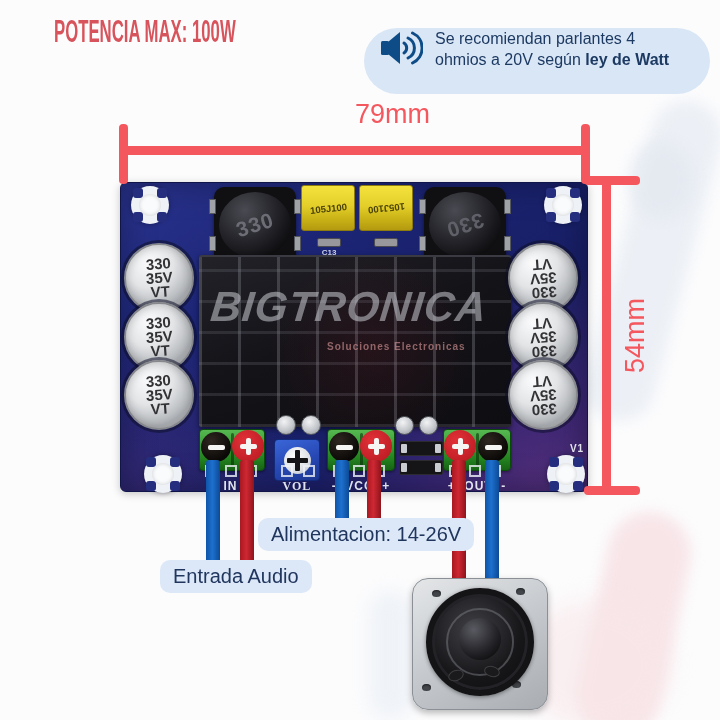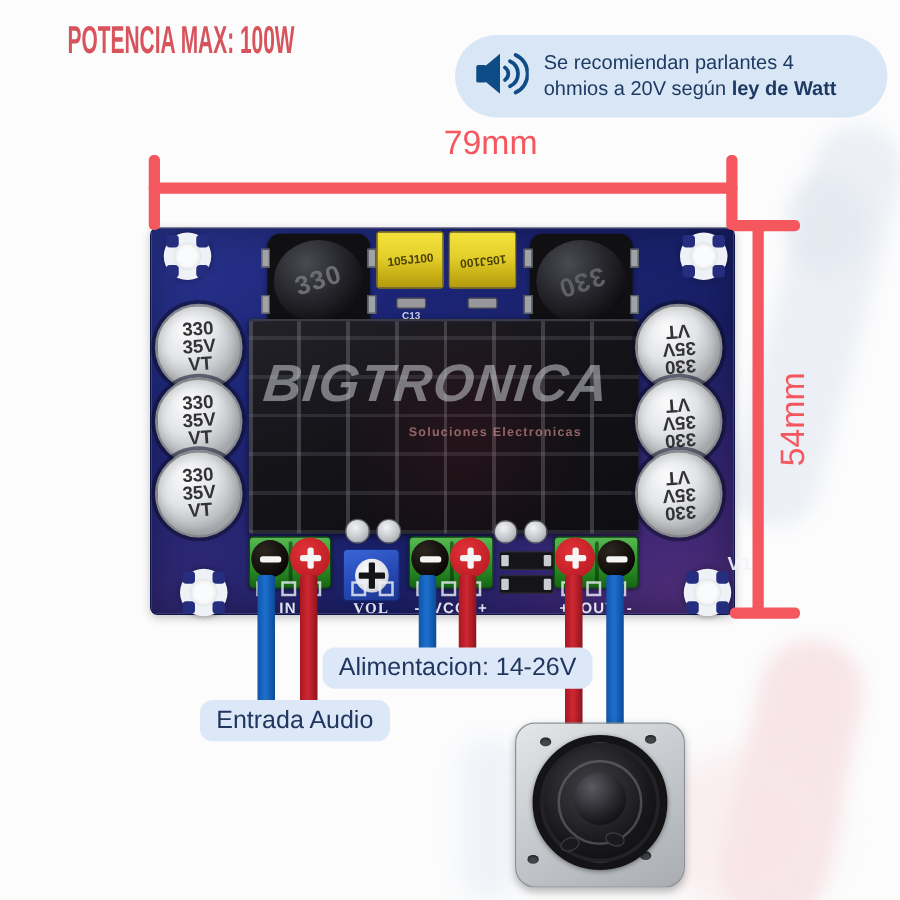--- a/index.html
+++ b/index.html
@@ -12,21 +12,21 @@
   .wm-band{left:617px;top:96px;width:72px;height:330px;background:#e2e8f0;opacity:.6;border-radius:40px;transform:rotate(15deg);}
   .wm-head{left:628px;top:140px;width:66px;height:80px;background:#e2e8f0;opacity:.65;border-radius:50%;}
   .wm-pink{left:592px;top:510px;width:84px;height:230px;background:#f6dce0;opacity:.7;border-radius:44px;transform:rotate(12deg);}
   .wm-pink2{left:520px;top:600px;width:150px;height:130px;background:#f8e6e8;opacity:.6;border-radius:50%;filter:blur(12px);}
   .wm-blue2{left:368px;top:590px;width:46px;height:130px;background:#e7edf4;opacity:.6;border-radius:30px;filter:blur(9px);}
 
   
   .potencia{left:54px;top:14px;font-size:31px;font-weight:700;color:#d8545c;
             transform:scaleX(.54);transform-origin:left top;letter-spacing:0;white-space:nowrap;}
   .pill{left:364px;top:28px;width:346px;height:66px;border-radius:34px;background:#d9e6f5;
-        display:flex;align-items:center;gap:12px;padding-left:15px;box-sizing:border-box;z-index:1;}
+        display:flex;align-items:flex-start;gap:12px;padding-left:15px;box-sizing:border-box;z-index:1;}
   .pill-text{color:#1d3a63;font-size:16px;line-height:1.32;font-weight:500;}
   .pill-text b{font-weight:800;}
 
   
   .dim{background:#f4575d;border-radius:4px;z-index:6;}
   .dim-label{color:#f4575d;font-size:27px;font-weight:500;z-index:6;}
 
   
   .board{left:120px;top:182px;width:466px;height:308px;border-radius:6px;z-index:2;
          background:
@@ -333,21 +333,21 @@
       <i class="pb" style="left:232px;"></i>
       <i class="pb" style="left:252px;"></i>
     <i class="pb" style="left:328px;"></i>
       <i class="pb" style="left:348px;"></i>
       <i class="pb" style="left:368px;"></i>
 
     <div class="silk" style="left:78px;top:296px;width:66px;">-  IN  +</div>
     <div class="silk" style="left:153px;top:296px;width:46px;font-family:Liberation Serif, serif;">VOL</div>
     <div class="silk" style="left:206px;top:296px;width:68px;">-  VCC  +</div>
     <div class="silk" style="left:322px;top:296px;width:68px;">+  OUT  -</div>
-    <div class="silk" style="left:461px;top:260px;width:20px;font-size:15px;">V1</div>
+    <div class="silk" style="left:446px;top:260px;width:20px;font-size:10px;">V1</div>
   </div>
 
   <div class="wire blue" style="left:206px;top:460px;height:112px;"></div>
   <div class="wire red" style="left:240px;top:460px;height:112px;"></div>
   <div class="wire blue" style="left:335px;top:460px;height:66px;"></div>
   <div class="wire red" style="left:367px;top:460px;height:66px;"></div>
   <div class="wire red" style="left:452px;top:460px;height:140px;"></div>
   <div class="wire blue" style="left:485px;top:460px;height:140px;"></div>
 
   <div class="lbl" style="left:258px;top:518px;">Alimentacion: 14-26V</div>

